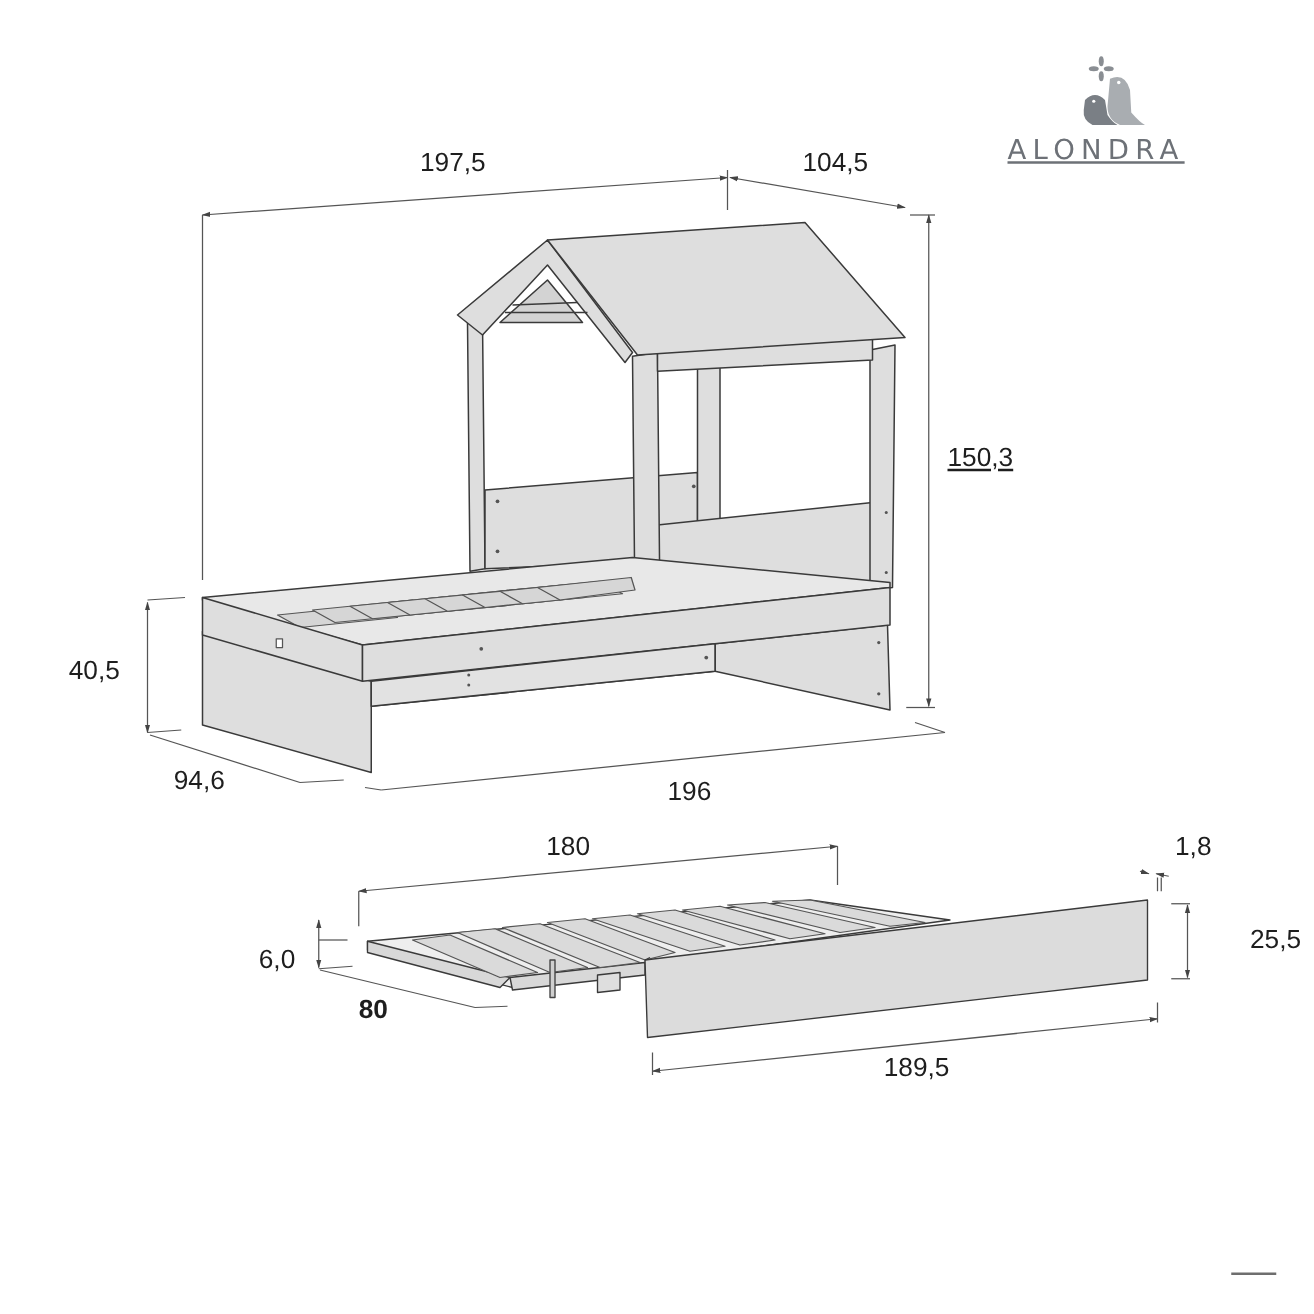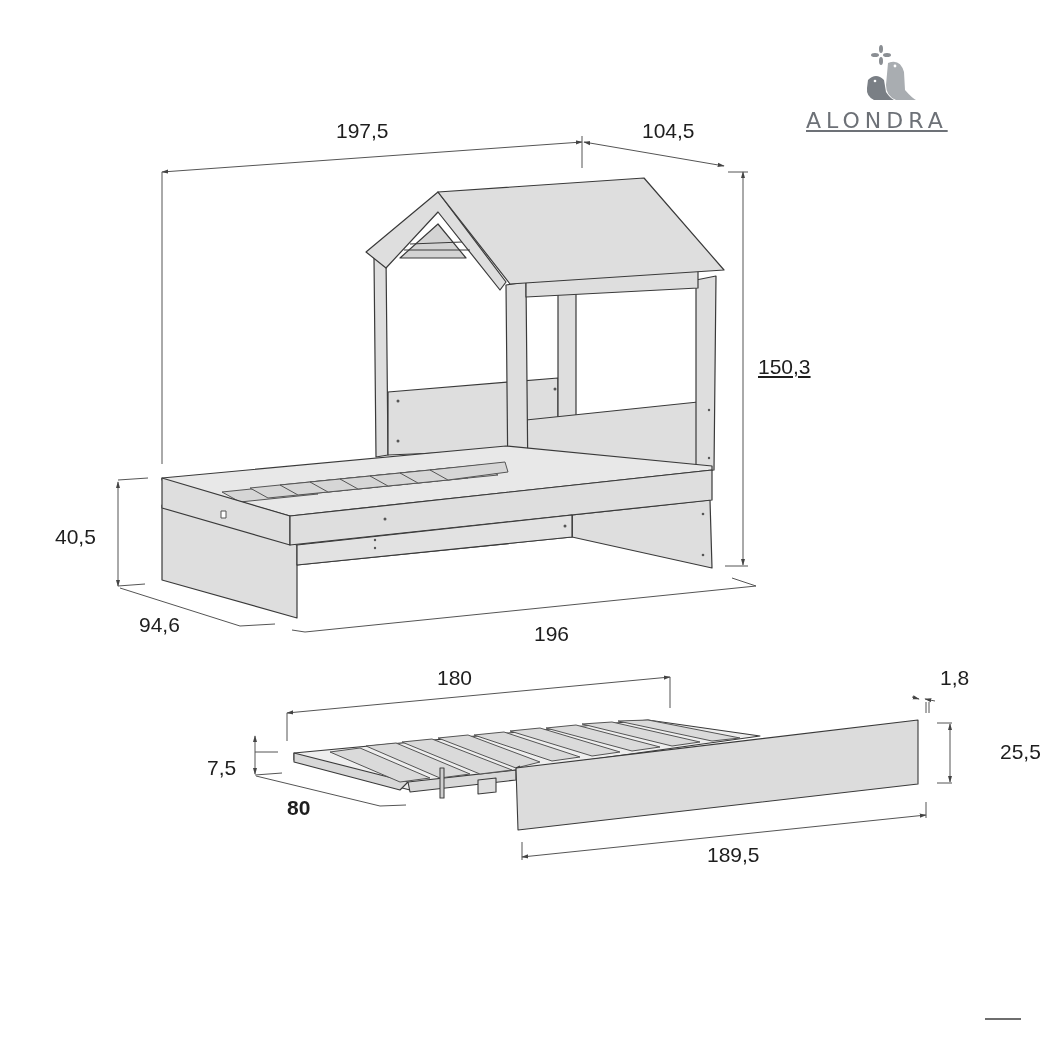--- a/index.html
+++ b/index.html
@@ -187,21 +187,21 @@
   
   <span class="dim-label" style="left:336px; top:119px;">197,5</span>
   <span class="dim-label" style="left:642px; top:119px;text-align:center;">104,5</span>
   <span class="dim-label" style="left:758px; top:355px;text-decoration:underline;">150,3</span>
   <span class="dim-label" style="left:55px; top:525px;">40,5</span>
   <span class="dim-label" style="left:139px; top:613px;">94,6</span>
   <span class="dim-label" style="left:534px; top:622px;text-align:right;">196</span>
 
   <span class="dim-label" style="left:437px; top:666px;">180</span>
   <span class="dim-label" style="left:912px; top:666px;margin-left:28px;">1,8</span>
-  <span class="dim-label" style="left:207px; top:756px;">7,5</span>
+  <span class="dim-label" style="left:207px; top:756px;">6,0</span>
   <span class="dim-label" style="left:1000px; top:740px;">25,5</span>
   <span class="dim-label" style="left:287px; top:796px;font-weight:bold;">80</span>
   <span class="dim-label" style="left:707px; top:843px;text-align:center;">189,5</span>
 
   
   <span class="brand-name">ALONDRA</span>
   <div class="product-code-line"></div>
 </div>
 
 </body></html>

